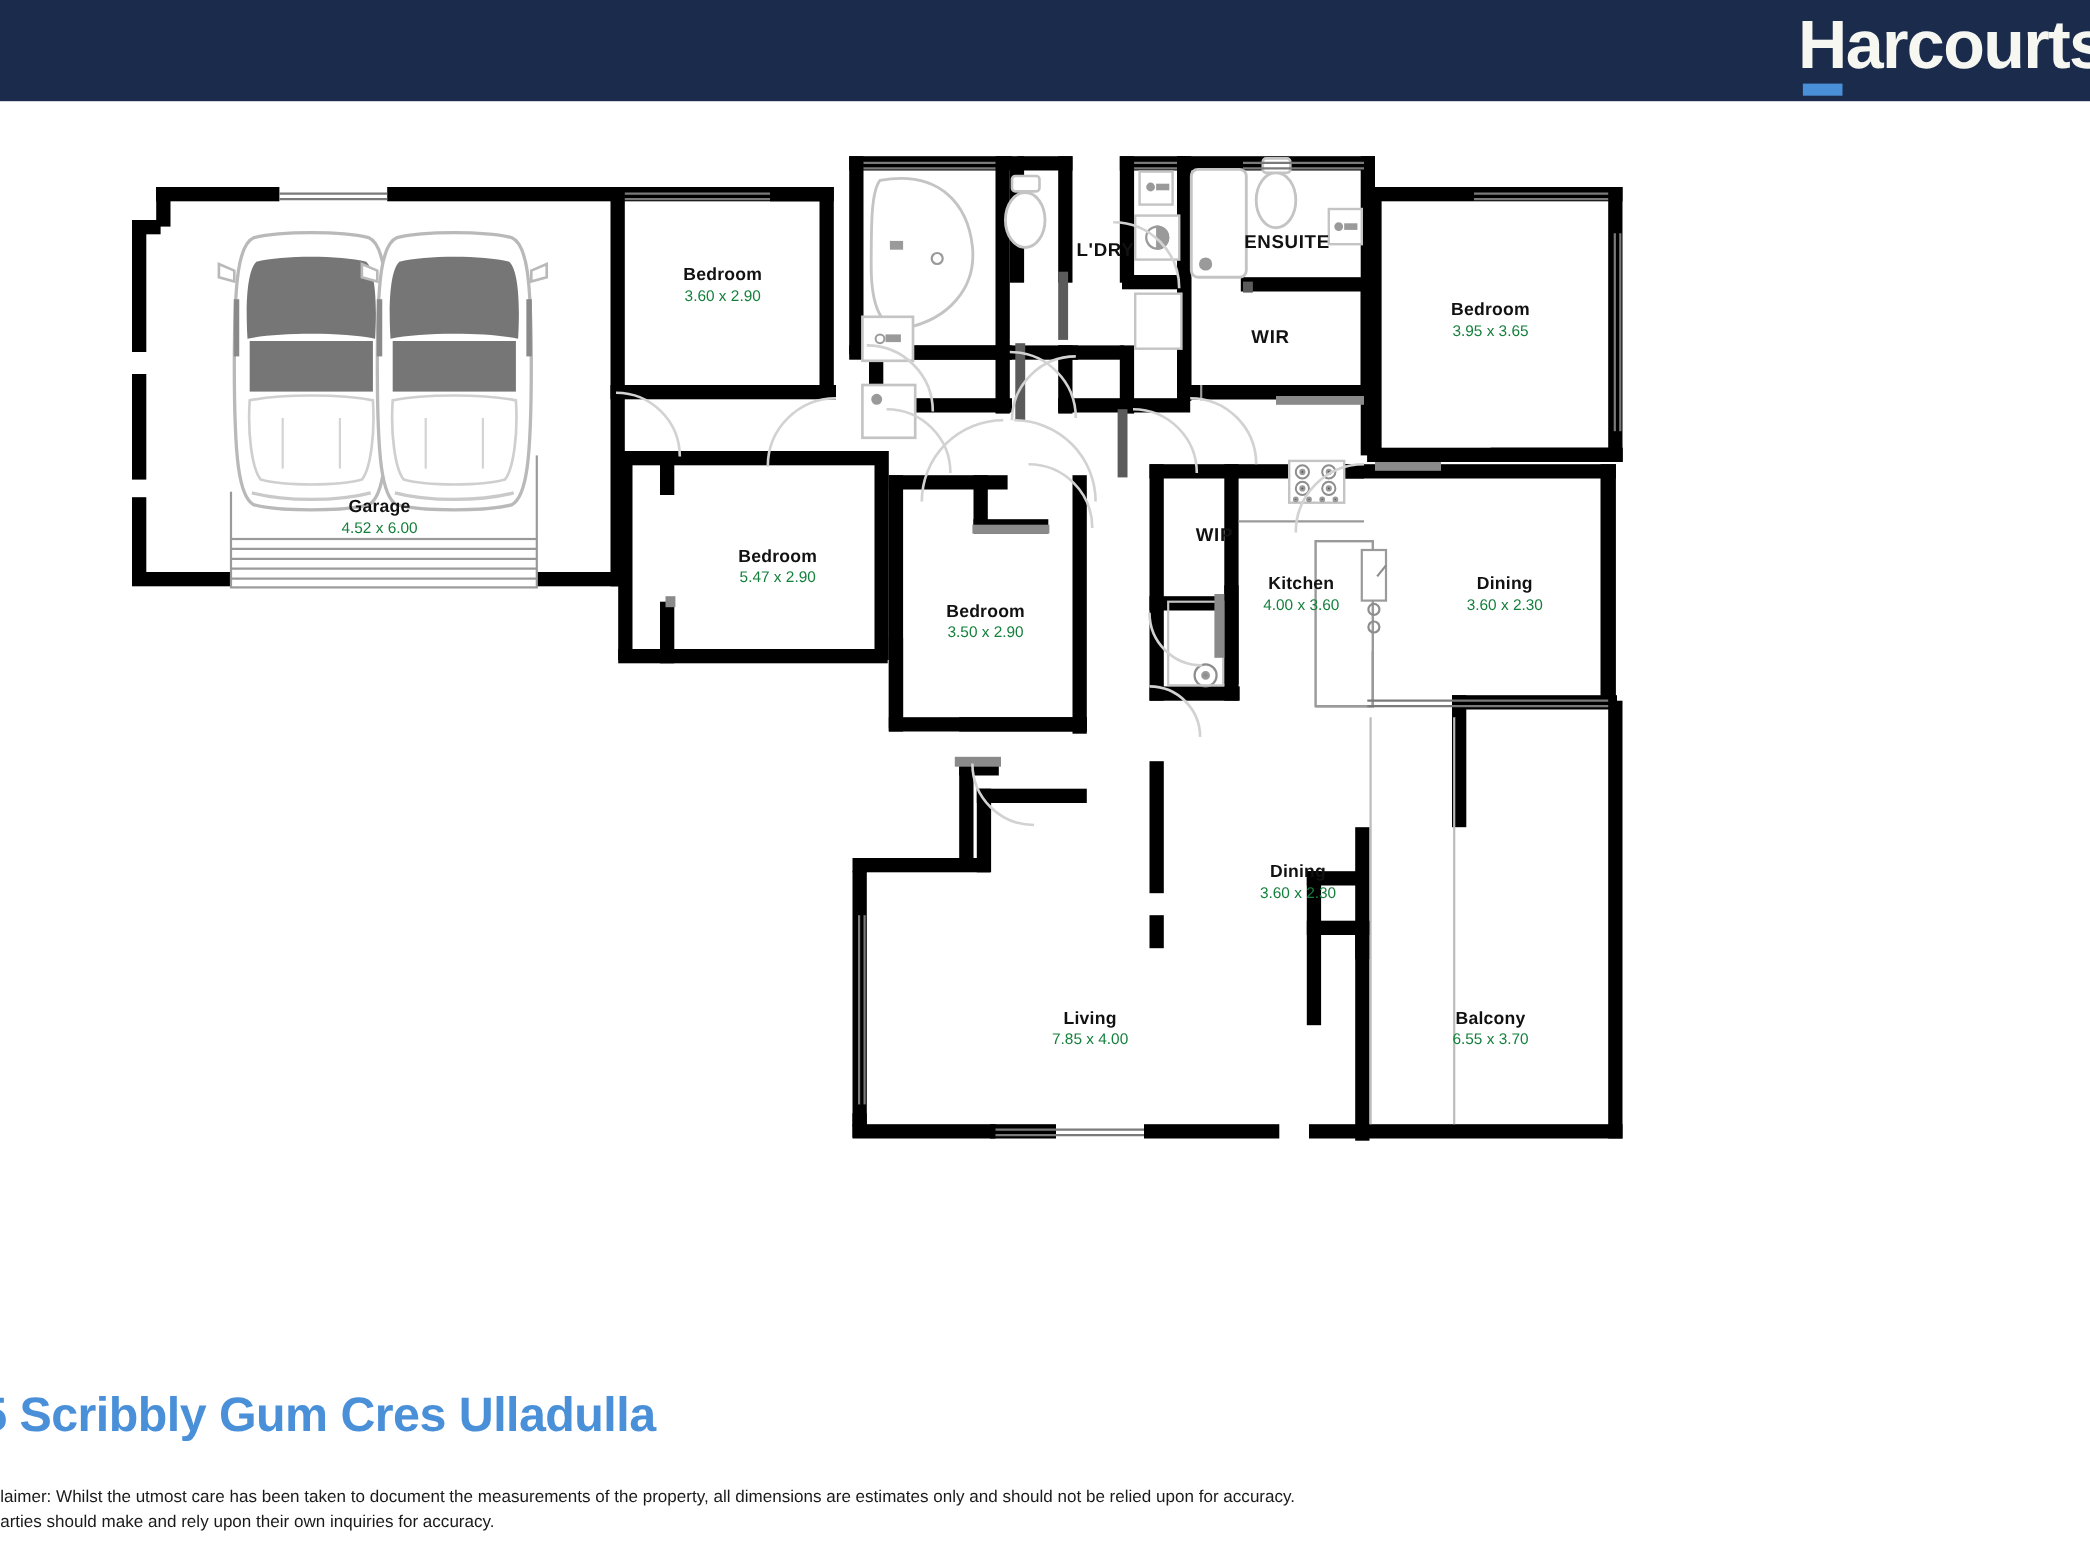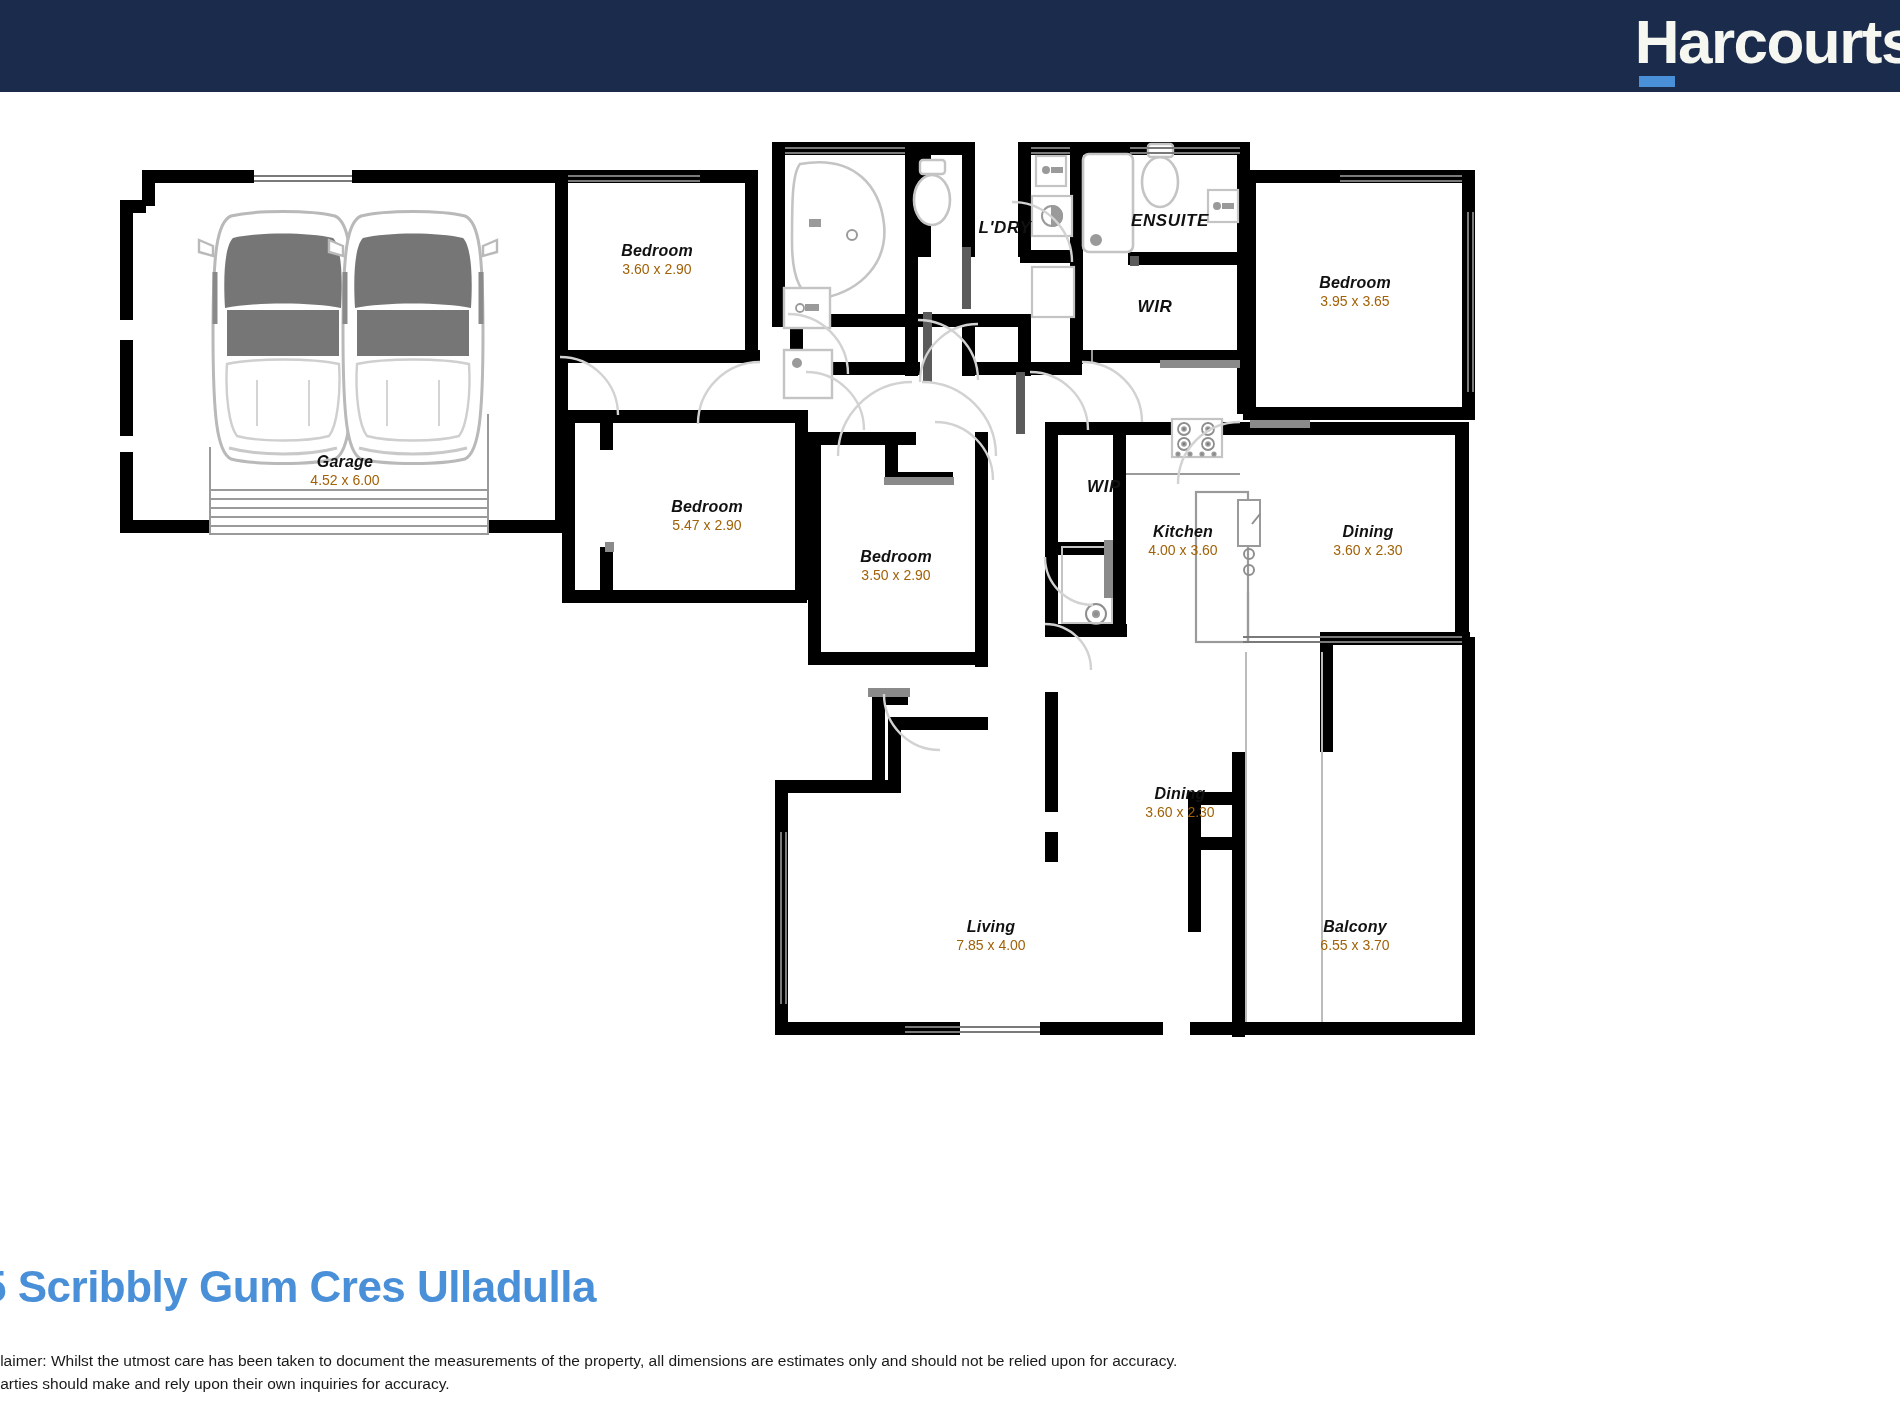--- a/index.html
+++ b/index.html
@@ -42,30 +42,30 @@
   
   .room {
     position: absolute;
     text-align: center;
     transform: translate(-50%, -50%);
     white-space: nowrap;
     pointer-events: none;
   }
   .room .rname {
     font-family: "Liberation Sans", sans-serif;
-    font-weight: bold; font-style: italic;
+    font-weight: bold; 
     font-size: 16px; color: #111;
     letter-spacing: .2px;
     line-height: 19px;
     text-align: center;
   }
   .room .rdim {
     font-family: "Liberation Sans", sans-serif;
     font-weight: normal; font-style: normal;
-    font-size: 14px; color: #a16207;
+    font-size: 14px; color: #15803d;
     line-height: 18px;
   }
   .room.caps .rname { font-size: 17px; letter-spacing: .6px; }
 
   
   #title {
     position: absolute; left: -18px; top: 1262px;
     font-family: "Liberation Sans", sans-serif;
     font-weight: bold;
     font-size: 44px;

